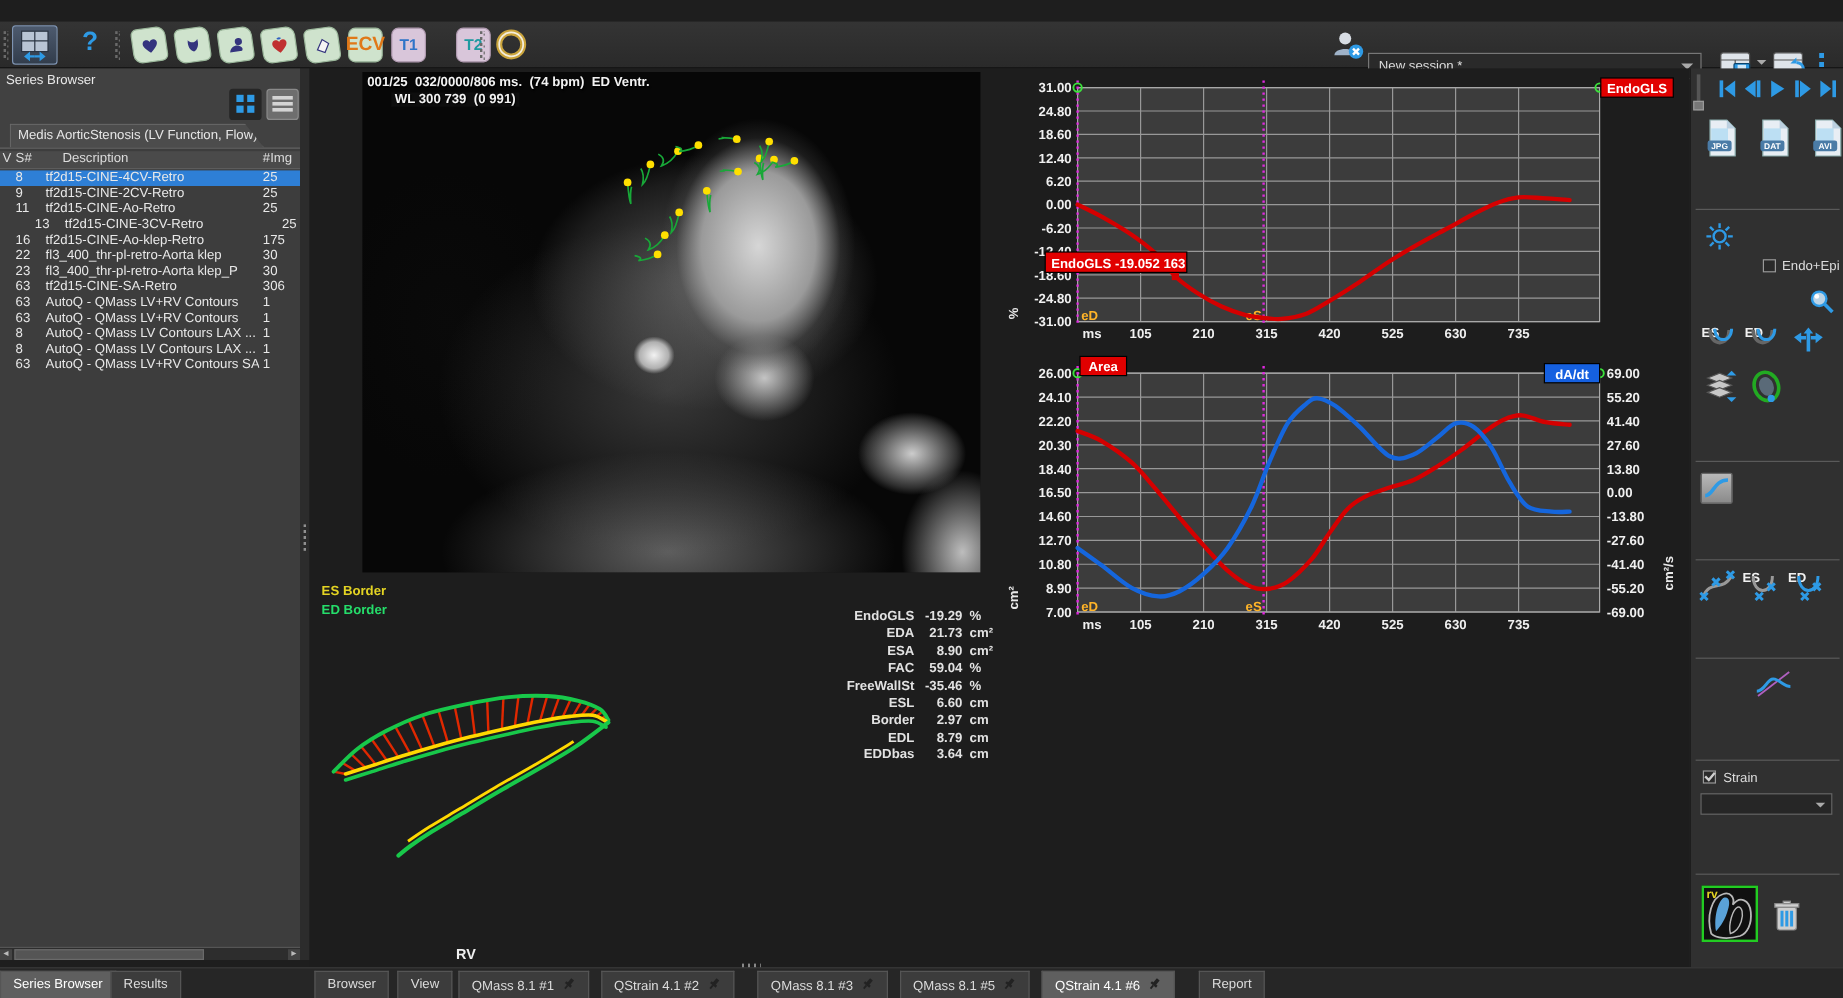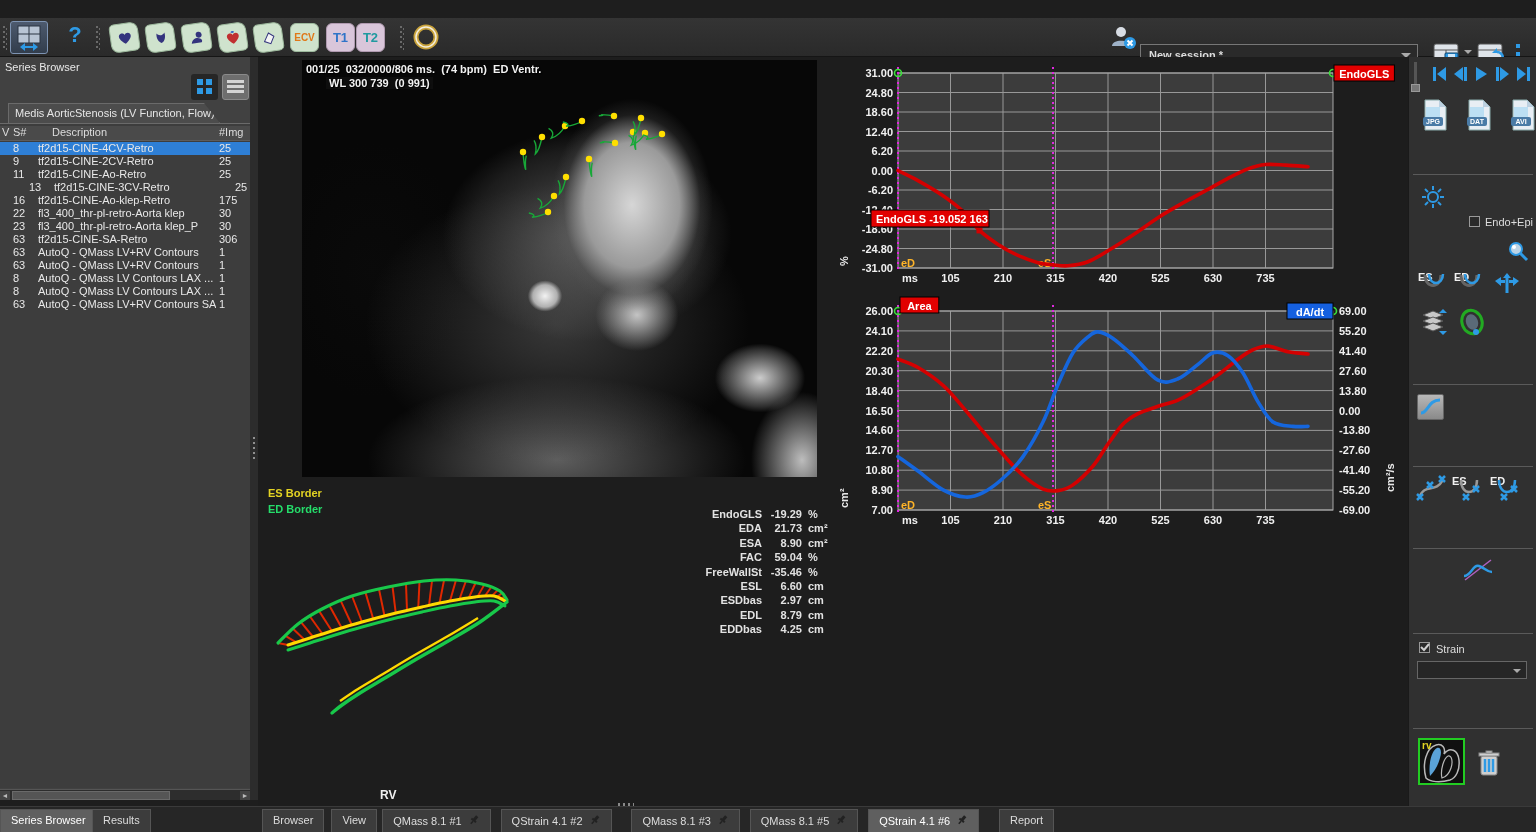--- a/index.html
+++ b/index.html
@@ -26,21 +26,21 @@
           background:repeating-linear-gradient(#6a6a6a 0 2px, transparent 2px 5px),
                      repeating-linear-gradient(#6a6a6a 0 2px, transparent 2px 5px); background-size:2px 100%,2px 100%; background-position:0 0,3px 2px; background-repeat:repeat-y; }
   #layout-btn { position:absolute; left:10px; top:3px; width:38px; height:33px; border:1px solid #7d93b2; border-radius:3px;
                 background:linear-gradient(#4d5a6e,#323d4c); }
   #help-btn { position:absolute; left:62px; top:4px; width:26px; height:30px; color:#2e9ae5; font-size:22px; font-weight:bold; text-align:center; }
   .apptile { position:absolute; top:5px; width:29px; height:29px; border-radius:6px; }
   .pent { background:#cfe3cd; border:1px solid #9cb89c; transform:rotate(-8deg); border-radius:5px 8px 5px 8px; }
   .tile-label { width:100%; height:100%; display:flex; align-items:center; justify-content:center; font-weight:bold; }
   
   #session-combo { position:absolute; left:1140px; top:26px; width:278px; height:22px; background:#2a2a2a;
-                   border:1px solid #777; color:#ddd; line-height:20px; padding-left:8px;font-weight:bold; }
+                   border:1px solid #777; color:#ddd; line-height:20px; padding-left:8px; }
   #session-combo .arr { position:absolute; right:6px; top:8px; width:0; height:0; border:5px solid transparent; border-top-color:#aaa; }
 
   
   #leftpanel { position:absolute; left:0; top:57px; width:250px; height:743px; background:#414141; }
   #sb-title { position:absolute; left:5px; top:4px; color:#e8e8e8; }
   .viewbtn { position:absolute; top:17px; width:27px; height:26px; border-radius:3px; }
   #btn-grid { left:191px; background:#262626; }
   #btn-list { left:222px; background:#6e6e6e; border:1px solid #8a8a8a; }
   #sb-tab { position:absolute; left:8px; top:46px; width:212px; height:20px; background:#4c4c4c; border:1px solid #6a6a6a; border-bottom:none;
             clip-path:polygon(0 0, 196px 0, 212px 100%, 0 100%); padding:3px 0 0 6px; color:#e6e6e6; white-space:nowrap; overflow:hidden; }
@@ -157,26 +157,26 @@
         </div>
     </div>
     <div class="apptile" style="left:254px">
       <div class="pent tile-label">
           <svg width="18" height="18" viewBox="0 0 18 18">
             <path d="M4 12 L9 4 L14 8 L10 15 Z" fill="#f4f4f4" stroke="#34347e"></path>
           </svg>
         </div>
     </div>
     <div class="apptile" style="left:290px; background:#cfe3cd; border:1px solid #9cb89c;">
-      <div class="tile-label" style="color:#e07818; font-size:10px;">ECV</div>
+      <div class="tile-label" style="color:#e07818; font-size:16px;">ECV</div>
     </div>
     <div class="apptile" style="left:326px; background:#d9c6da; border:1px solid #b09ab0;">
       <div class="tile-label" style="color:#2f74c8; font-size:13px;">T1</div>
     </div>
-    <div class="apptile" style="left:356px; background:#d9c6da; border:1px solid #b09ab0;">
+    <div class="apptile" style="left:380px; background:#d9c6da; border:1px solid #b09ab0;">
       <div class="tile-label" style="color:#1f9aa0; font-size:13px;">T2</div>
     </div>
     <div class="grip" style="left:400px"></div>
     <div class="apptile" style="left:412px">
       <svg width="29" height="29" viewBox="0 0 29 29">
           <circle cx="14" cy="14" r="10" fill="none" stroke="#caa43c" stroke-width="5"></circle>
           <circle cx="14" cy="14" r="10" fill="none" stroke="#f4eedd" stroke-width="1.5"></circle>
         </svg>
     </div>
 
@@ -419,32 +419,32 @@
         <span class="ml">FreeWallSt</span>
                  <span class="mv">-35.46</span>
                  <span class="mu">%</span>
       </div>
       <div class="mrow">
         <span class="ml">ESL</span>
                  <span class="mv">6.60</span>
                  <span class="mu">cm</span>
       </div>
       <div class="mrow">
-        <span class="ml">ESDbas</span>
+        <span class="ml">Border</span>
                  <span class="mv">2.97</span>
                  <span class="mu">cm</span>
       </div>
       <div class="mrow">
         <span class="ml">EDL</span>
                  <span class="mv">8.79</span>
                  <span class="mu">cm</span>
       </div>
       <div class="mrow">
         <span class="ml">EDDbas</span>
-                 <span class="mv">4.25</span>
+                 <span class="mv">3.64</span>
                  <span class="mu">cm</span>
       </div>
     </div>
 
   <svg id="chart1" class="abs" style="left:836px; top:58px;" width="564" height="236">
       <rect x="62" y="15" width="435" height="195" fill="#3c3c3c"></rect>
       <line x1="114.5" y1="15" x2="114.5" y2="210" stroke="#989898"></line>
       <line x1="167" y1="15" x2="167" y2="210" stroke="#989898"></line>
       <line x1="219.5" y1="15" x2="219.5" y2="210" stroke="#989898"></line>
       <line x1="272" y1="15" x2="272" y2="210" stroke="#989898"></line>

